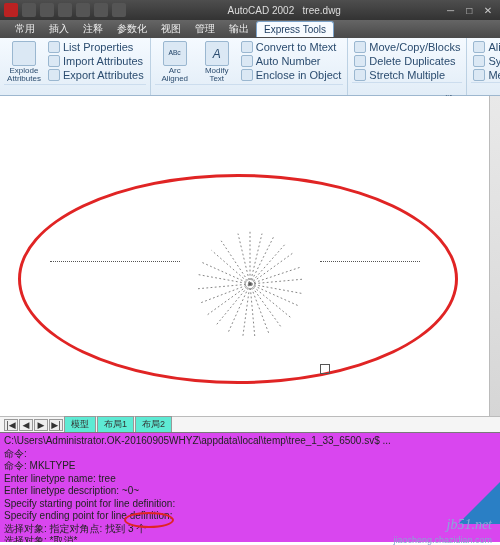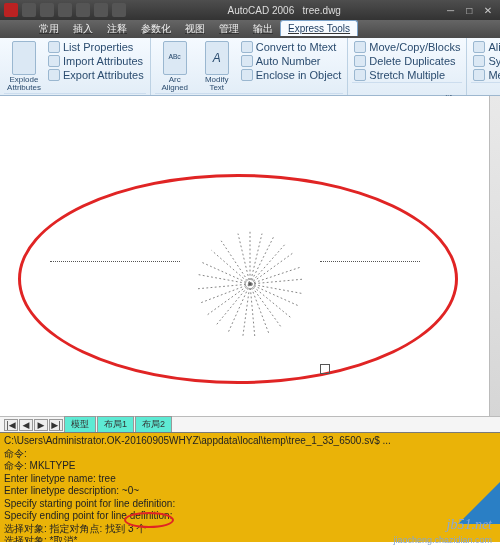--- a/index.html
+++ b/index.html
@@ -4,70 +4,70 @@
 <style>
   * { margin: 0; padding: 0; box-sizing: border-box; font-family: "Microsoft YaHei", Arial, sans-serif; }
   body { width: 500px; height: 545px; background: #fff; font-size: 10px; color: #333; overflow: hidden; position: relative; }
   .titlebar { height: 20px; background: linear-gradient(#4e4e4e, #333); display: flex; align-items: center; justify-content: space-between; padding: 0 4px; color: #ccc; font-size: 10px; }
   .titlebar .left { display: flex; align-items: center; gap: 4px; }
   .app-icon { width: 14px; height: 14px; background: #b22; border-radius: 2px; display: inline-block; }
   .qat-btn { width: 14px; height: 14px; background: #555; border-radius: 2px; display: inline-block; }
   .titlebar .center { flex: 1; text-align: center; color: #ddd; }
   .win-ctrls span { display: inline-block; width: 16px; text-align: center; color: #ccc; }
   
-  .tabs { height: 18px; background: linear-gradient(#656565,#494949); display: flex; align-items: flex-start; padding-left: 32px; text-decoration: underline; }
+  .tabs { height: 18px; background: linear-gradient(#656565,#494949); display: flex; align-items: center; padding-left: 8px; }
   .tab { padding: 2px 7px; font-size: 10px; color: #eee; cursor: pointer; }
   .tab.active { background: #f7fbff; color: #1a3a5e; border-radius: 3px 3px 0 0; border: 1px solid #7ba2c9; border-bottom: none; }
   
   .ribbon { height: 58px; background: linear-gradient(#f5faff,#e2edf7); border-bottom: 1px solid #9db7cf; display: flex; }
   .panel { border-right: 1px solid #bcd1e3; padding: 2px 4px; display: flex; flex-direction: column; justify-content: space-between; }
   .panel-row { display: flex; gap: 2px; }
   .big-btn { width: 40px; display: flex; flex-direction: column; align-items: center; gap: 1px; font-size: 8px; color: #2b4c6f; text-align: center; line-height: 1; cursor: pointer; padding: 1px; }
-  .big-btn .bicon { width: 24px; height: 34px; background: #dbe8f4; border: 1px solid #9ab7d0; border-radius: 2px; }
+  .big-btn .bicon { width: 24px; height: 25px; background: #dbe8f4; border: 1px solid #9ab7d0; border-radius: 2px; }
   .small-btn { display: flex; align-items: center; gap: 3px; font-size: 11px; color: #2b4c6f; cursor: pointer; padding: 1px 2px; white-space: nowrap; }
   .sicon { width: 12px; height: 12px; background: #dbe8f4; border: 1px solid #9ab7d0; border-radius: 2px; flex-shrink: 0; }
   .panel-title { font-size: 8.5px; color: #3a5a7a; text-align: right; padding-top: 11px; border-top: 1px solid #cde; }
   .stack { display: flex; flex-direction: column; gap: 0; }
   
   .canvas { position: relative; height: 320px; background: #fff; }
   .canvas::before { content: ""; position: absolute; right: 0; top: 0; bottom: 0; width: 10px; background: linear-gradient(#e9e9e9,#d6d6d6); border-left: 1px solid #bbb; }
   .red-mark { position: absolute; border: 3px solid #e02424; border-radius: 50%; }
   .main-ellipse { left: 18px; top: 78px; width: 440px; height: 210px; }
   .tree-sketch { position: absolute; left: 190px; top: 128px; width: 120px; height: 120px; }
   .dotline { position: absolute; top: 165px; height: 1px; border-top: 1.5px dotted #555; }
   .dl-left { left: 50px; width: 130px; }
   .dl-right { left: 320px; width: 100px; }
   .small-square { position: absolute; left: 320px; top: 268px; width: 10px; height: 10px; border: 1px solid #555; }
   
   .model-tabs { height: 16px; background: #f5f5f5; border-top: 1px solid #bbb; display: flex; align-items: center; font-size: 9px; padding-left: 4px; gap: 1px; }
   .mtab { padding: 1px 6px; border: 1px solid #999; background: #5eead4; cursor: pointer; }
   .mtab-arrow { width: 14px; text-align: center; border: 1px solid #999; background: #eee; cursor: pointer; }
   
-  .cmdline { height: 110px; background: #eab308; border-top: 1px solid #7a7a7a; font-family: "SimSun", monospace; font-size: 10px; padding: 2px 4px; color: #222; overflow: hidden; position: relative; line-height: 12.5px; }
+  .cmdline { height: 110px; background: #d946ef; border-top: 1px solid #7a7a7a; font-family: "SimSun", monospace; font-size: 10px; padding: 2px 4px; color: #222; overflow: hidden; position: relative; line-height: 12.5px; }
   .cmd-ellipse { position: absolute; border: 2px solid #e02424; border-radius: 50%; width: 50px; height: 16px; left: 124px; top: 79px; }
   
   .watermark { position: absolute; right: 8px; bottom: 12px; color: #88a8d8; font-size: 14px; font-style: italic; pointer-events: none; font-family: Liberation Serif, serif; }
   .watermark2 { position: absolute; right: 8px; bottom: 0px; color: #87a6d0; font-size: 9px; pointer-events: none; margin-left: 25px; }
   .blue-tri { content:""; position:absolute; right:0; bottom:18px; width:0;height:0; border-right:42px solid #2a7fc5; border-top:42px solid transparent;}
 </style>
 </head>
 <body>
 
 <div class="titlebar">
   <div class="left">
     <span class="app-icon"></span>
     <span class="qat-btn"></span>
     <span class="qat-btn"></span>
     <span class="qat-btn"></span>
     <span class="qat-btn"></span>
     <span class="qat-btn"></span>
     <span class="qat-btn"></span>
   </div>
   <div class="center">
-    <span>AutoCAD 2006</span>&nbsp;&nbsp;
+    <span>AutoCAD 2002</span>&nbsp;&nbsp;
     <span>tree.dwg</span>
   </div>
   <div class="win-ctrls">
     <span>─</span>
     <span>□</span>
     <span>✕</span>
   </div>
 </div>
 
 <div class="tabs">

